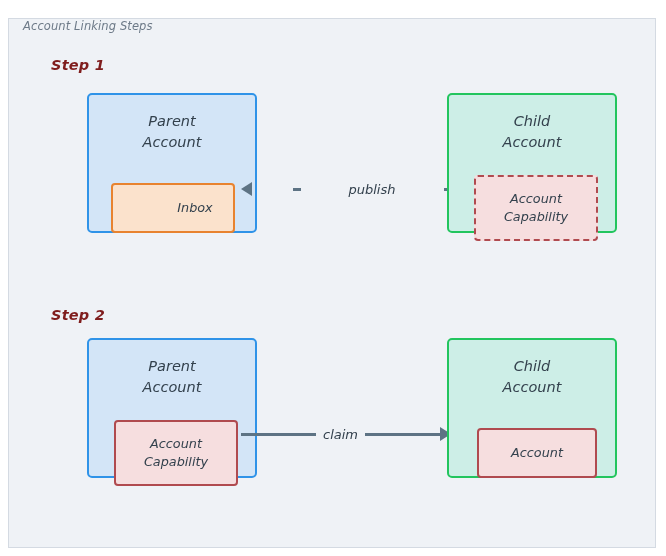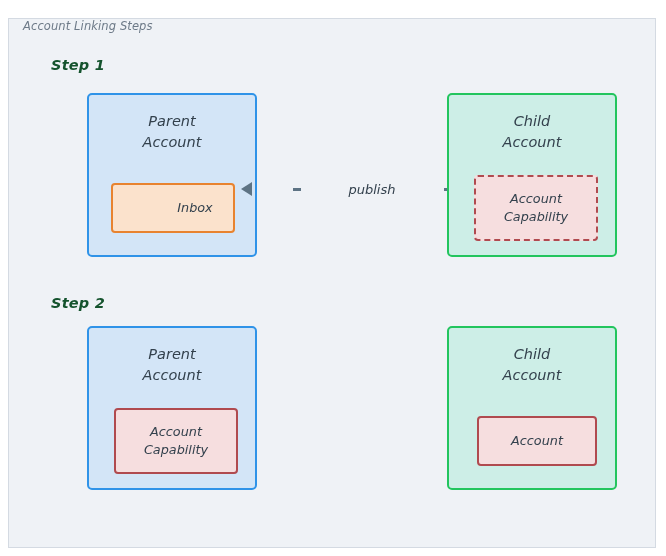--- a/index.html
+++ b/index.html
@@ -39,39 +39,39 @@
     white-space: nowrap;
   }
 
   
   .step {
     position: absolute;
     left: 0;
     width: 648px;
   }
   #step-1 { top: 18px;  height: 250px; }
-  #step-2 { top: 256px; height: 250px; }
+  #step-2 { top: 268px; height: 250px; }
 
   .step-title {
     position: absolute;
     left: 42px;
     top: 20px;
     font-size: 14.5px;
     font-weight: bold;
-    color: #14532d;
+    color: #7f1d1d;
     letter-spacing: 0.2px;
   }
 
   
   .account-box {
     position: absolute;
     box-sizing: border-box;
     border-radius: 5px;
     width: 170px;
-    height: 164px;
+    height: 140px;
   }
   .account-box.parent {
     left: 78px;
     background: #d3e5f7;
     border: 2px solid #2f93e8;
   }
   .account-box.child {
     left: 438px;
     background: #cdeee7;
     border: 2px solid #22c55e;
@@ -220,20 +220,26 @@
         <div>Account</div>
       </div>
       <div class="inner-box capability-solid">
         <div>
           <div>Account</div>
           <div>Capability</div>
         </div>
       </div>
     </div>
 
+    <div class="connector" style="top:136px;">
+      <div class="line"></div>
+      <div class="edge-label">claim</div>
+      <div class="line"></div>
+      <div class="arrowhead right"></div>
+    </div>
 
     <div class="account-box child" style="top:51px;">
       <div class="account-title">
         <div>Child</div>
         <div>Account</div>
       </div>
       <div class="inner-box account-solid">
         <div>
           <div>Account</div>
         </div>

